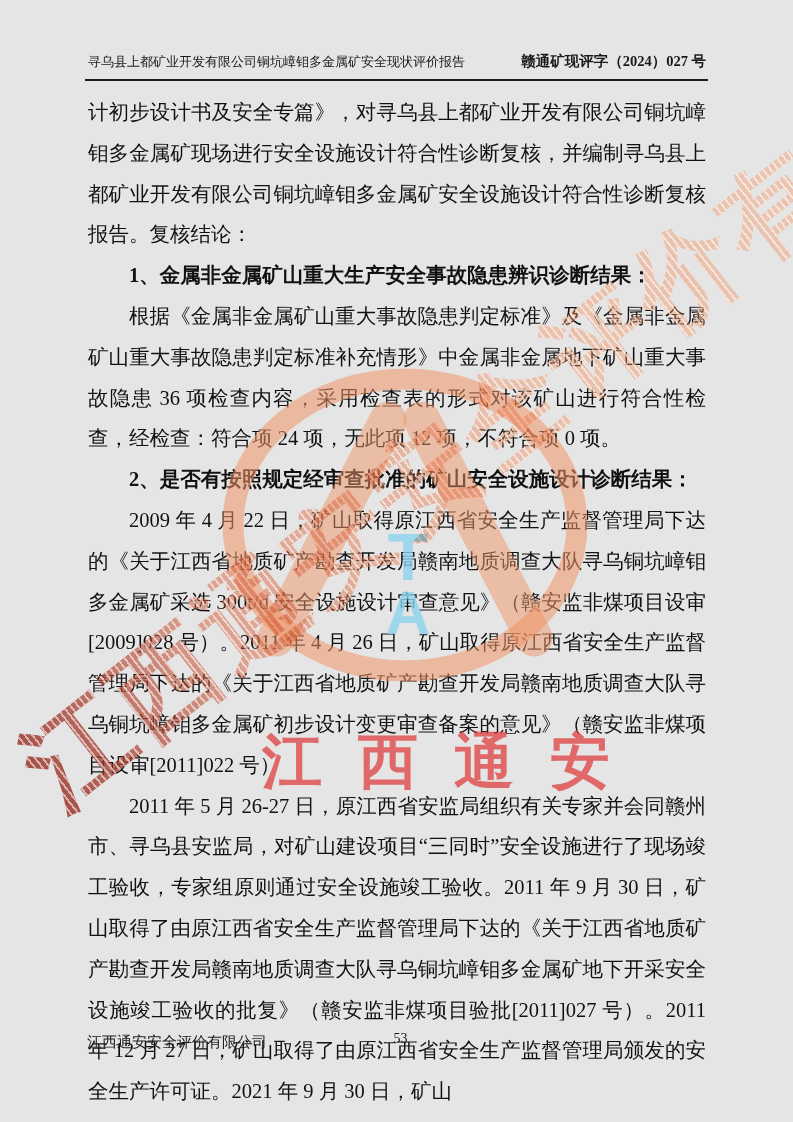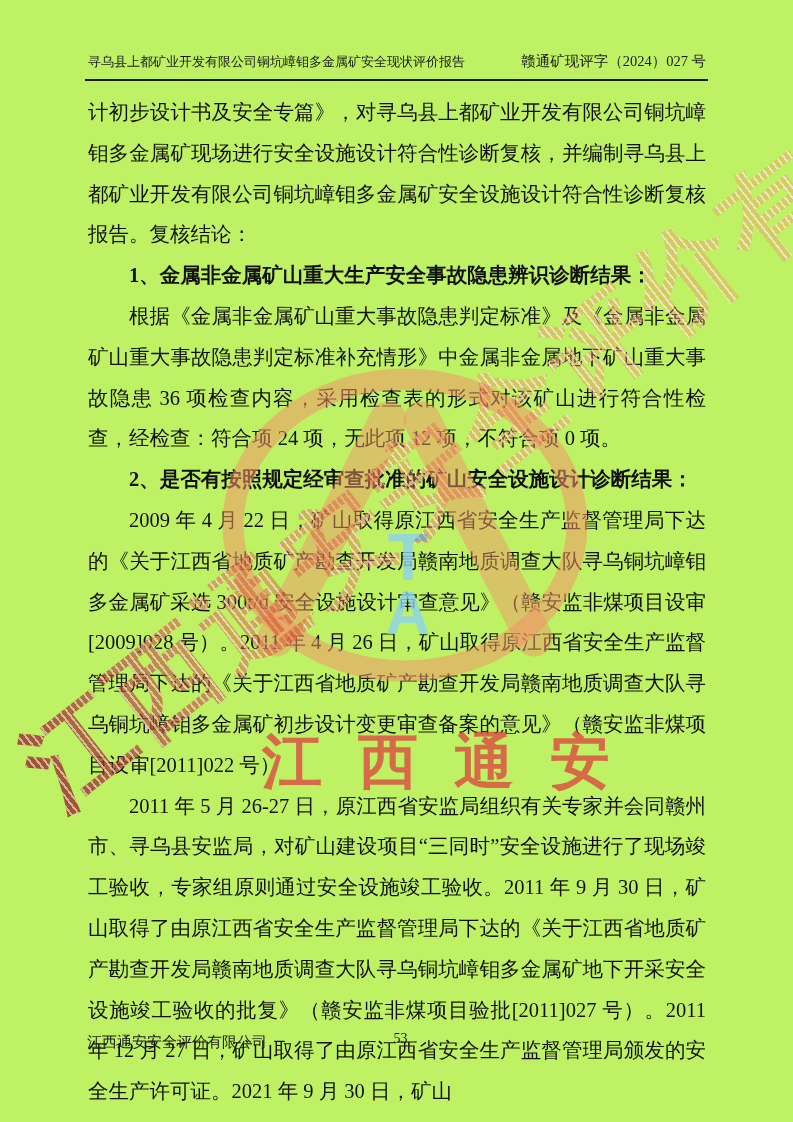--- a/index.html
+++ b/index.html
@@ -1,28 +1,28 @@
 <!DOCTYPE html>
 <html><head>
 <meta charset="utf-8">
 <style>
   html,body{margin:0;padding:0;background:#ffffff;}
   .page{
     position:relative;width:793px;height:1122px;margin:0 auto;
-    background:#bef264;overflow:hidden;
+    background:#e5e5e5;overflow:hidden;
     font-family:"Liberation Serif","DejaVu Serif",serif;color:#111;
   }
   
   .hdr-left{
     position:absolute;left:88px;top:52px;font-size:13px;line-height:20px;
     color:#1a1a1a;white-space:nowrap;
   }
   .hdr-right{
     position:absolute;right:87px;top:50px;font-size:14.5px;line-height:22px;
-    font-weight:400;color:#1a1a1a;white-space:nowrap;
+    font-weight:700;color:#1a1a1a;white-space:nowrap;
   }
   .hdr-rule{
     position:absolute;left:85px;top:79px;width:623px;height:2px;background:#1c1c1c;
   }
   
   .content{
     position:absolute;left:88px;top:92px;width:618px;
     font-size:20.5px;line-height:40.8px;text-align:justify;
     z-index:2;
   }

